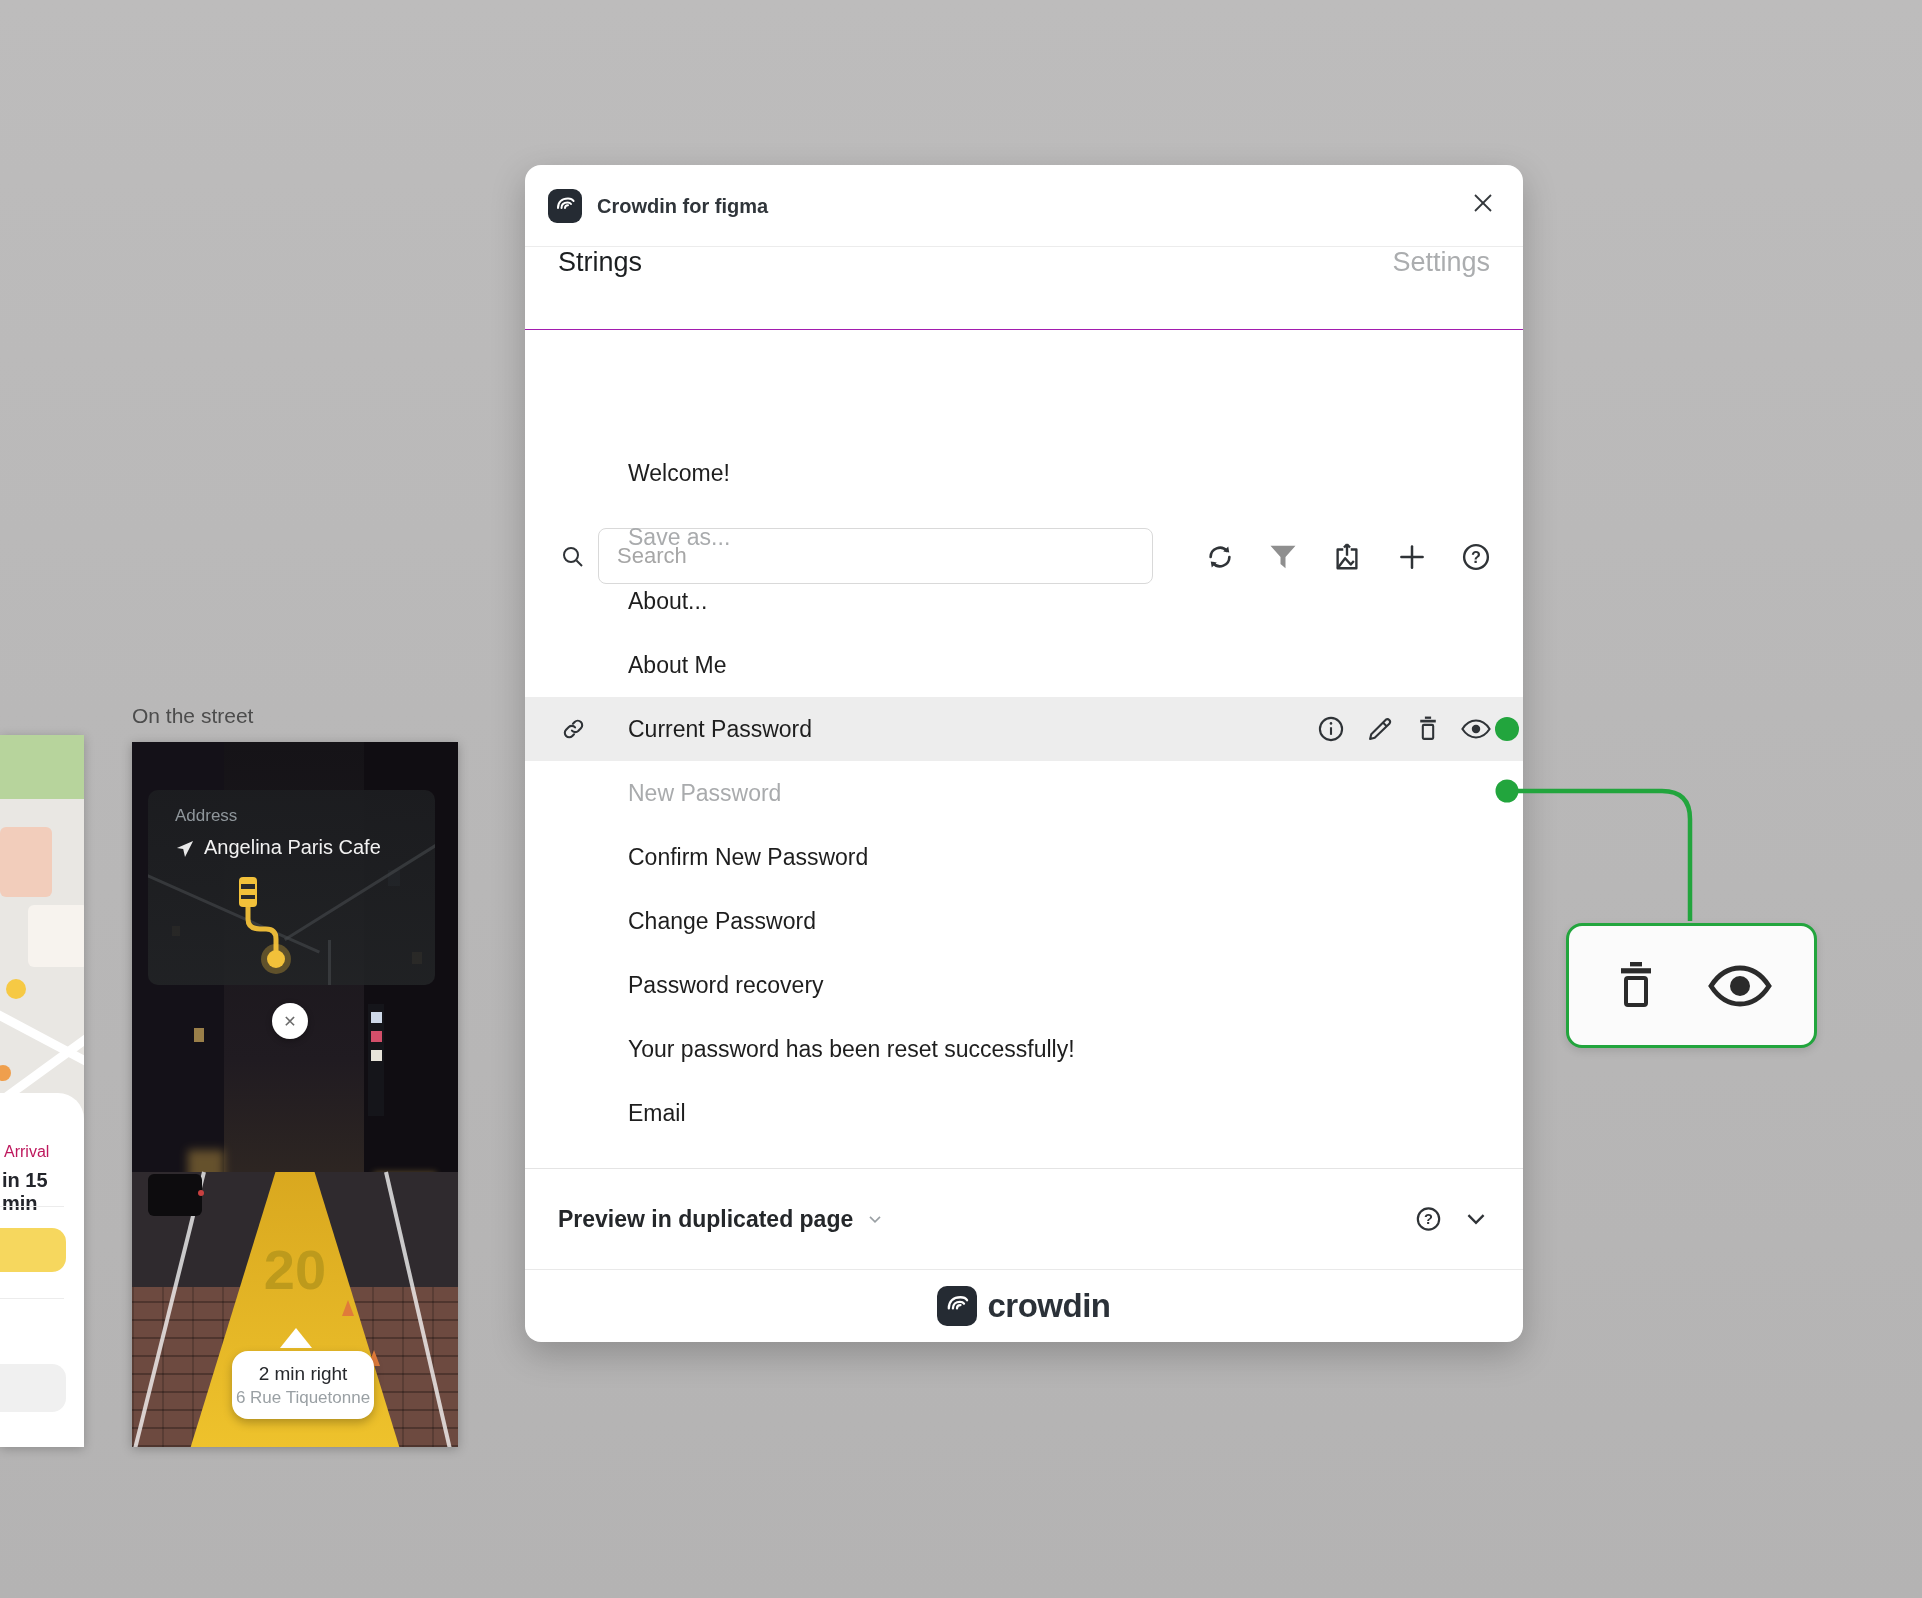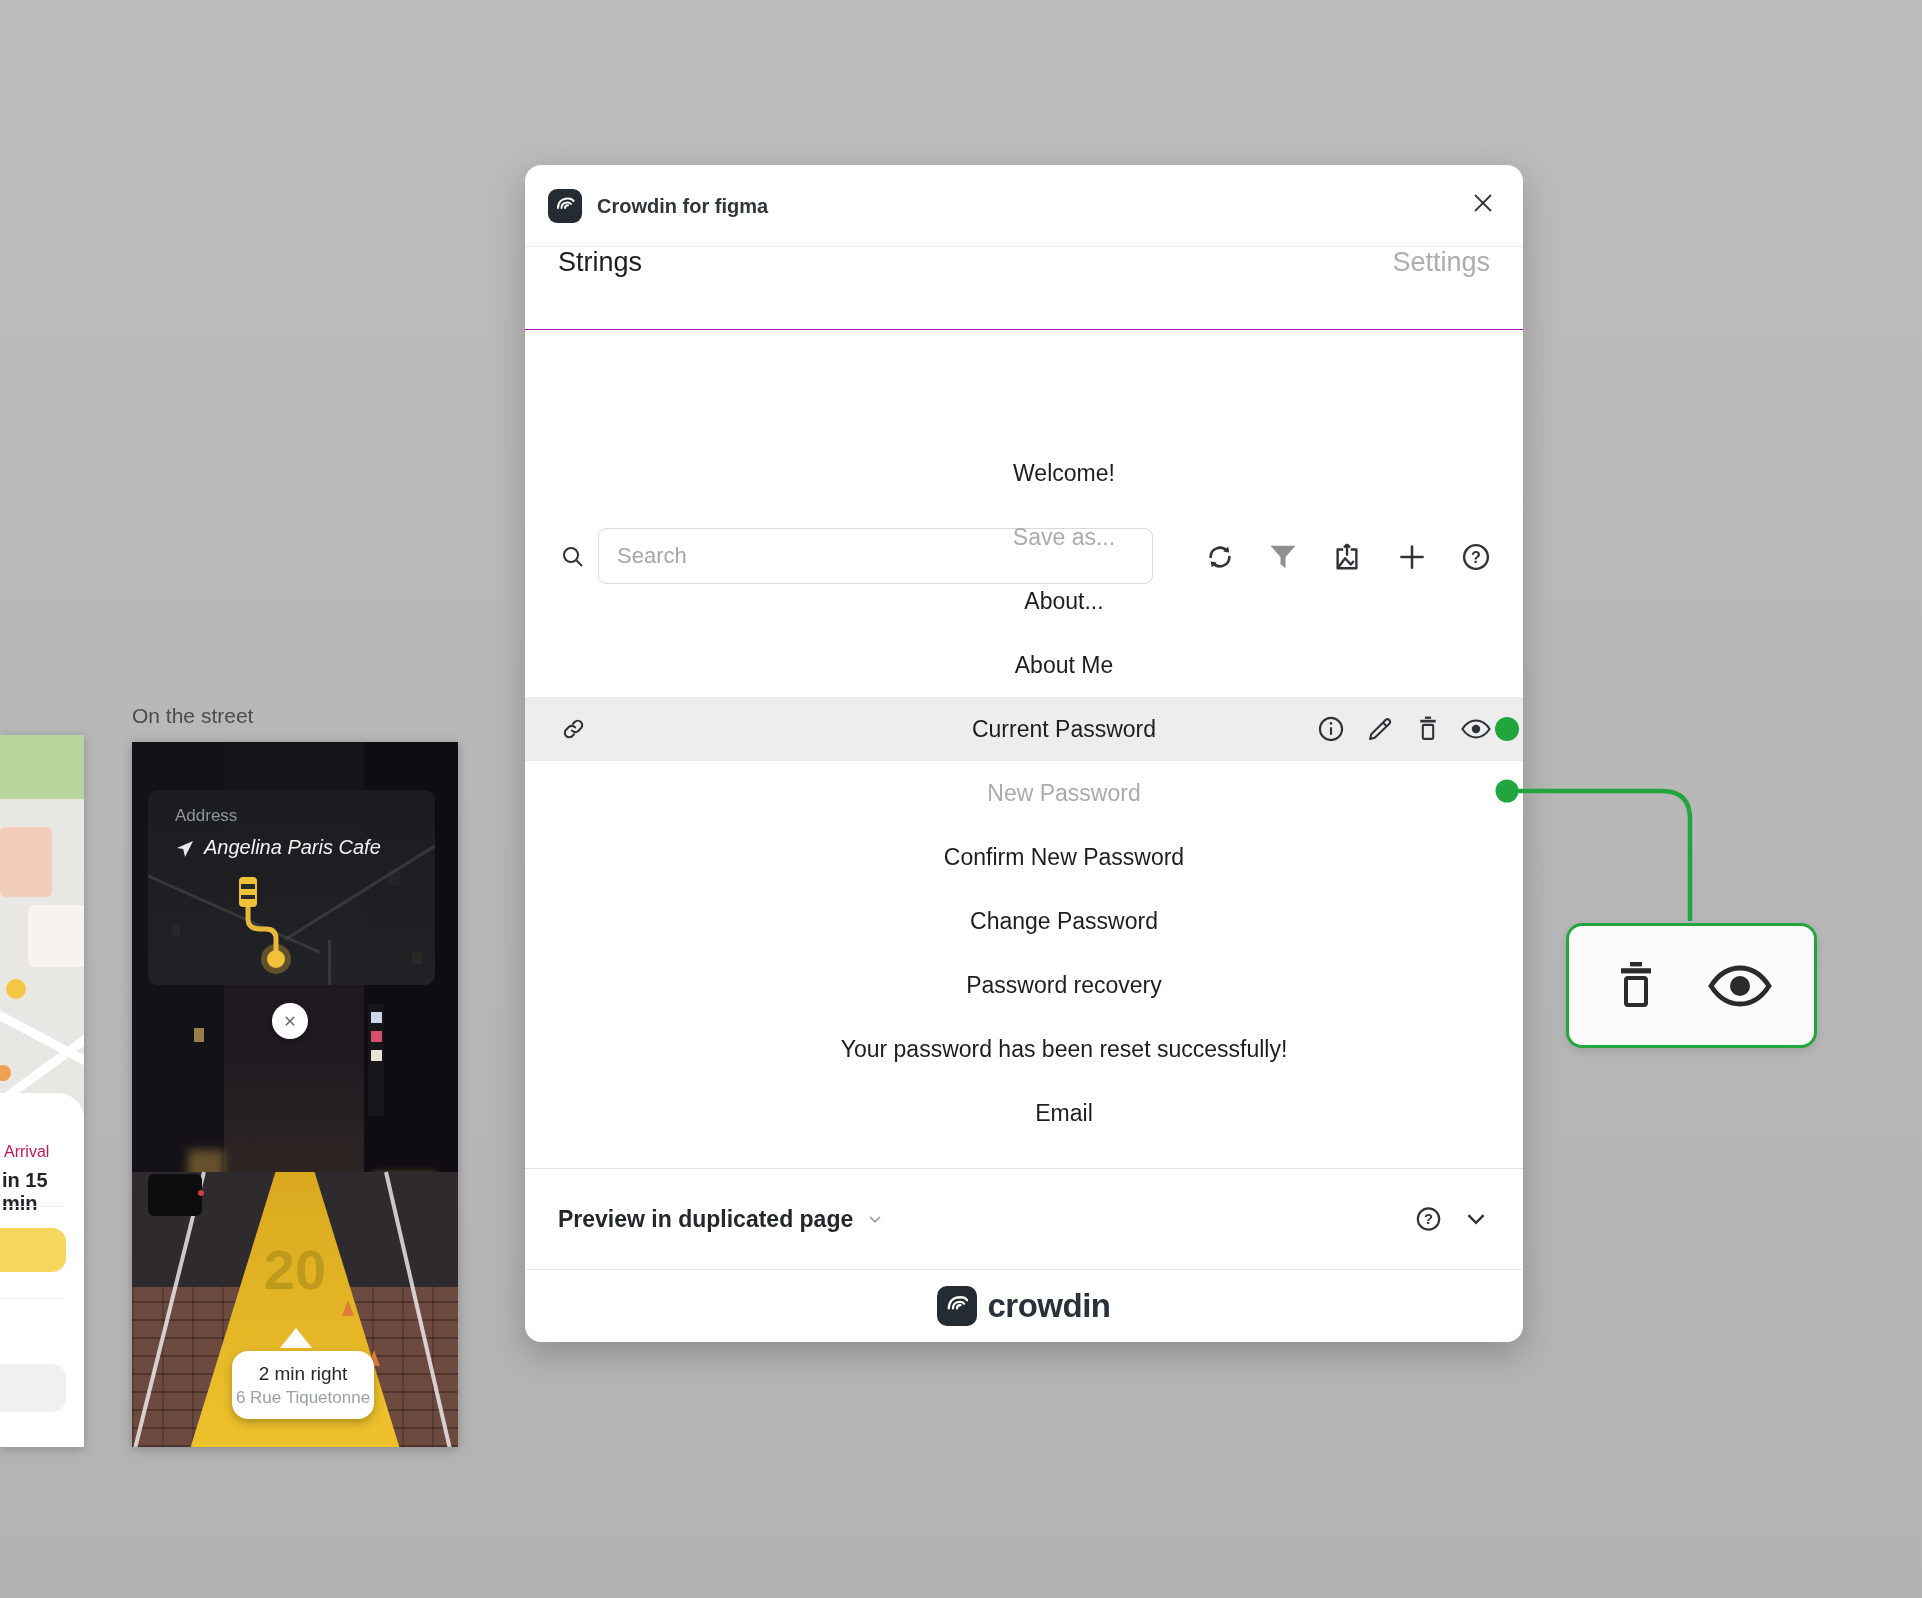--- a/index.html
+++ b/index.html
@@ -47,21 +47,21 @@
   .cone{position:absolute;width:12px;height:16px;background:#e07b3a;clip-path:polygon(50% 0,100% 100%,0 100%);}
   .ar-path{position:absolute;left:0;top:430px;width:326px;height:275px;background:linear-gradient(#d9a81f,#eec22c);clip-path:polygon(44% 0,56% 0,82% 100%,18% 100%);}
   .ar-num{position:absolute;left:0;top:495px;width:326px;text-align:center;font-size:56px;font-weight:700;color:#bd9a1c;}
   .ar-arrow{position:absolute;left:148px;top:586px;width:0;height:0;border-left:16px solid transparent;border-right:16px solid transparent;border-bottom:20px solid #fff;}
   .dir-chip{position:absolute;left:100px;top:609px;width:142px;height:68px;background:#fff;border-radius:16px;box-shadow:0 4px 10px rgba(0,0,0,.25);display:flex;flex-direction:column;align-items:center;justify-content:center;gap:3px;}
   .dir-title{font-size:19px;font-weight:400;color:#26282c;}
   .dir-sub{font-size:17px;color:#9aa0a4;}
   .ar-close{position:absolute;left:140px;top:261px;width:36px;height:36px;border-radius:50%;background:#fff;box-shadow:0 2px 6px rgba(0,0,0,.3);display:flex;align-items:center;justify-content:center;font-size:16px;color:#6a6a6a;}
   .nav-card{position:absolute;left:16px;top:48px;width:287px;height:195px;border-radius:10px;background:linear-gradient(rgba(28,29,32,.94),rgba(34,36,38,.88));overflow:hidden;}
   .nav-label{position:absolute;left:27px;top:16px;font-size:17px;color:#8f969b;}
-  .nav-value{position:absolute;left:56px;top:46px;font-size:20px;color:#f2f2f2;font-style:italic;}
+  .nav-value{position:absolute;left:56px;top:46px;font-size:20px;color:#f2f2f2;}
   .nav-arrow{position:absolute;left:28px;top:50px;}
   .map-line{position:absolute;background:#46494d;opacity:.6;}
   .ml1{left:-20px;top:120px;width:200px;height:3px;transform:rotate(24deg);}
   .ml2{left:120px;top:90px;width:220px;height:3px;transform:rotate(-32deg);}
   .ml3{left:180px;top:150px;width:3px;height:90px;}
 
   
   .dialog{position:absolute;left:525px;top:165px;width:998px;height:1177px;background:#fff;border-radius:16px;box-shadow:0 12px 34px rgba(0,0,0,.22);z-index:2;}
   .dlg-header{position:absolute;left:0;top:0;right:0;height:82px;border-bottom:1px solid #ececec;}
   .app-icon{position:absolute;left:23px;top:24px;width:34px;height:34px;border-radius:9px;background:#252b33;display:flex;align-items:center;justify-content:center;}
@@ -72,21 +72,21 @@
   .tab.active{color:#1c1f21;}
   .tab.inactive{color:#abadaf;}
   .dlg-toolbar{position:absolute;left:0;top:165px;right:0;height:111px;}
   .search-glyph{position:absolute;left:35px;top:214px;}
   .search-input{position:absolute;left:73px;top:198px;width:555px;height:56px;border:1px solid #d9d9d9;border-radius:8px;font-size:22px;font-family:inherit;color:#333;padding:0 18px;outline:none;}
   .search-input::placeholder{color:#a6a6a6;}
   .tool-btn{position:absolute;top:209px;width:36px;height:36px;background:none;border:none;cursor:pointer;display:flex;align-items:center;justify-content:center;}
   .tb-refresh{left:677px;} .tb-filter{left:740px;} .tb-upload{left:804px;} .tb-add{left:869px;} .tb-help{left:933px;}
 
   .dlg-list{position:absolute;left:0;top:276px;right:0;height:727px;overflow:hidden;}
-  .list-row{position:relative;height:64px;display:flex;align-items:center;padding-left:80px;font-size:23px;color:#1e1e1e;cursor:pointer;justify-content:center;}
+  .list-row{position:relative;height:64px;display:flex;align-items:center;padding-left:103px;font-size:23px;color:#1e1e1e;cursor:pointer;}
   .list-row.muted{color:#a9abad;}
   .list-row.selected{background:var(--sel-row);}
   .row-link-icon{position:absolute;left:36px;top:50%;transform:translateY(-50%);display:flex;}
   .row-actions span{position:absolute;top:50%;transform:translateY(-50%);display:flex;cursor:pointer;}
   .ra-info{left:792px;} .ra-edit{left:841px;} .ra-del{left:889px;} .ra-eye{left:936px;}
   .green-dot{left:970px;width:24px;height:24px;border-radius:50%;background:var(--accent);}
 
   .preview-bar{position:absolute;left:0;top:1003px;right:0;height:101px;border-top:1px solid #e4e4e4;background:#fff;display:flex;align-items:center;padding:0 33px;cursor:pointer;}
   .preview-label{font-size:23px;font-weight:700;color:#24272a;display:flex;align-items:center;gap:12px;}
   .pv-help{position:absolute;left:890px;top:50%;transform:translateY(-50%);display:flex;background:none;border:none;cursor:pointer;}

